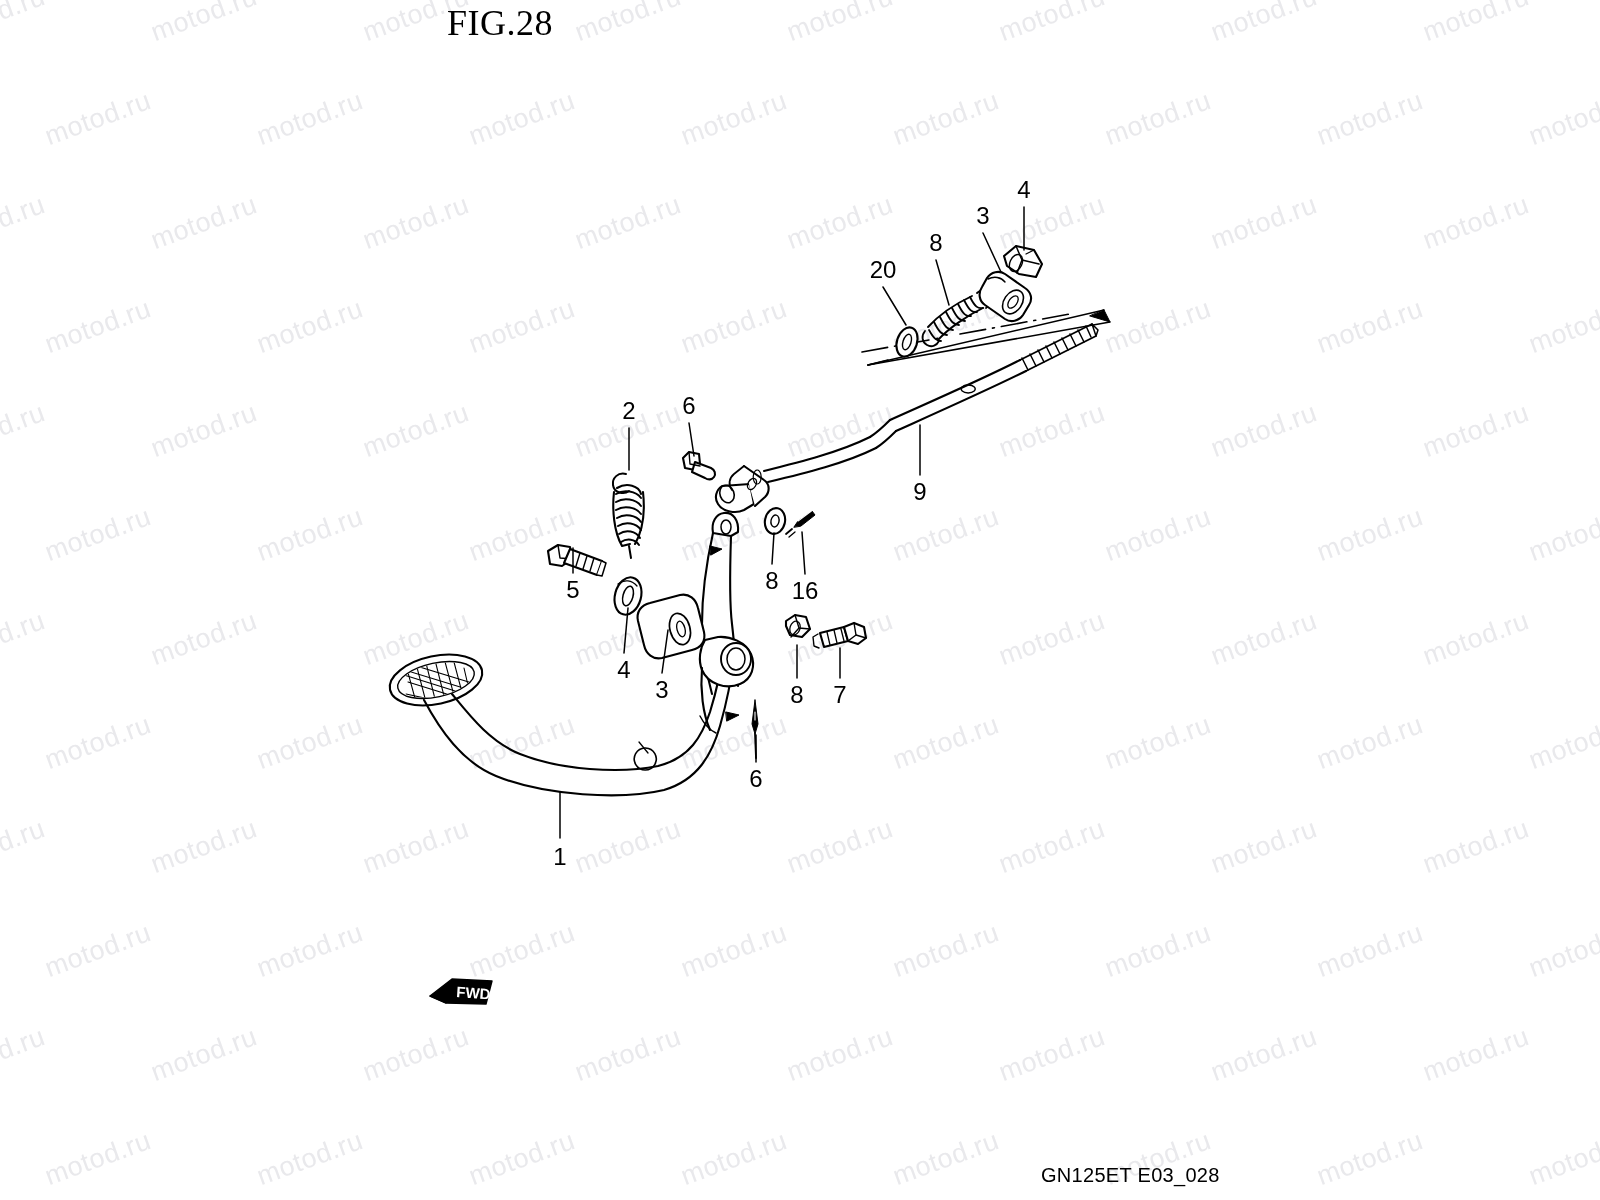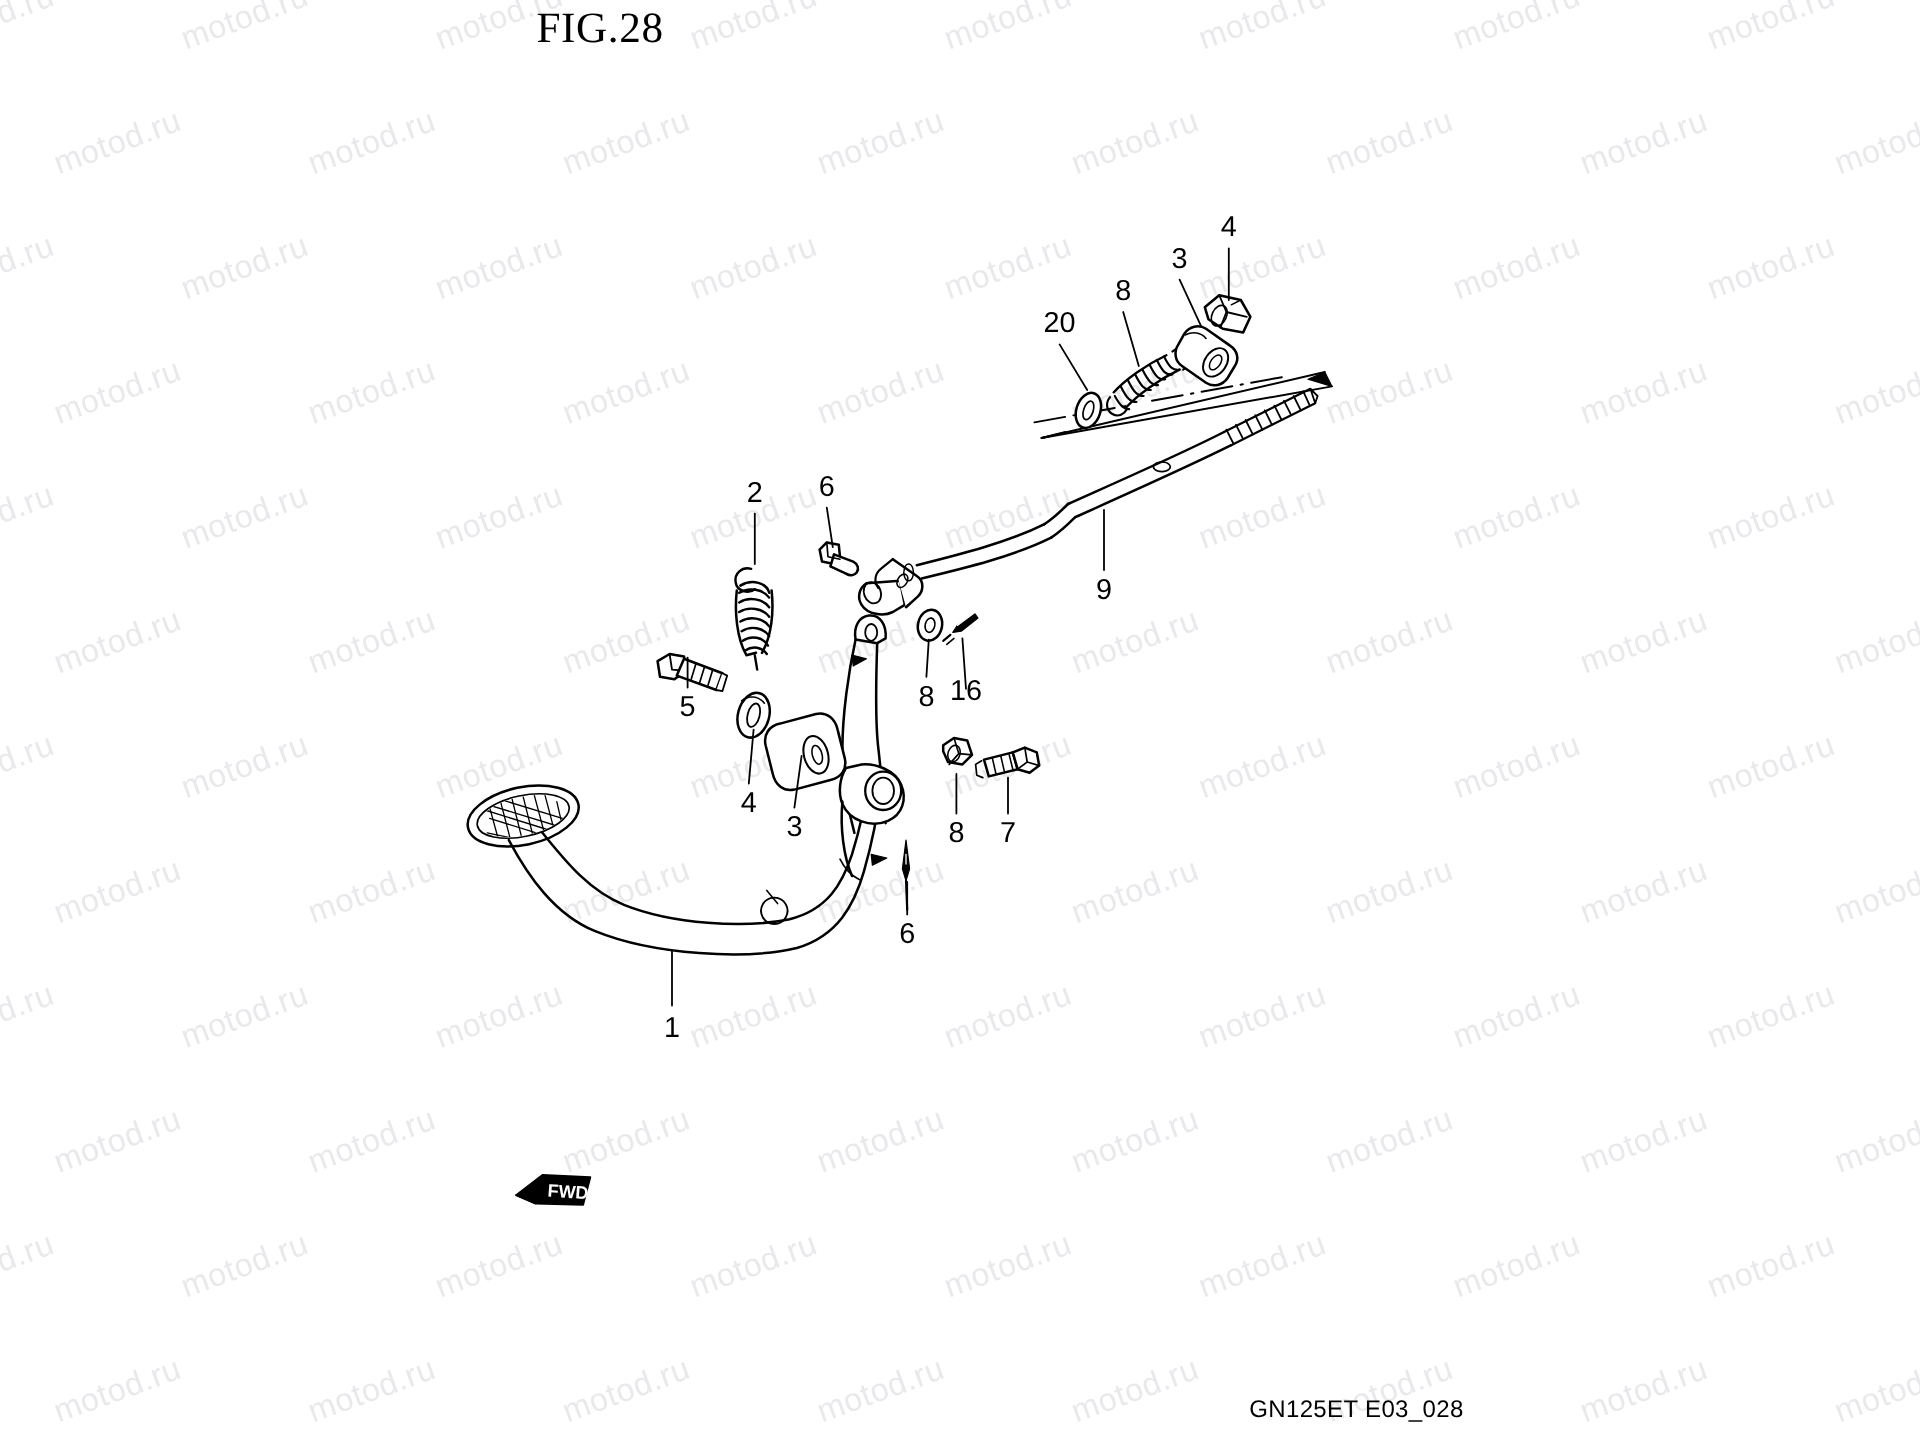--- a/index.html
+++ b/index.html
@@ -431,16 +431,16 @@
       <div class="callout" style="left: 756px; top: 779px;">6</div>
       <div class="callout" style="left: 840px; top: 695px;">7</div>
       <div class="callout" style="left: 797px; top: 695px;">8</div>
       <div class="callout" style="left: 920px; top: 492px;">9</div>
       <div class="callout" style="left: 883px; top: 270px;">20</div>
       <div class="callout" style="left: 936px; top: 243px;">8</div>
       <div class="callout" style="left: 983px; top: 216px;">3</div>
       <div class="callout" style="left: 1024px; top: 190px;">4</div>
       <div class="callout" style="left: 689px; top: 406px;">6</div>
       <div class="callout" style="left: 772px; top: 581px;">8</div>
-      <div class="callout" style="left: 805px; top: 576px; text-align: center;">16</div>
+      <div class="callout" style="left: 805px; top: 591px; text-align: center;">16</div>
     </div>
 
 </div>
 
 </body></html>

